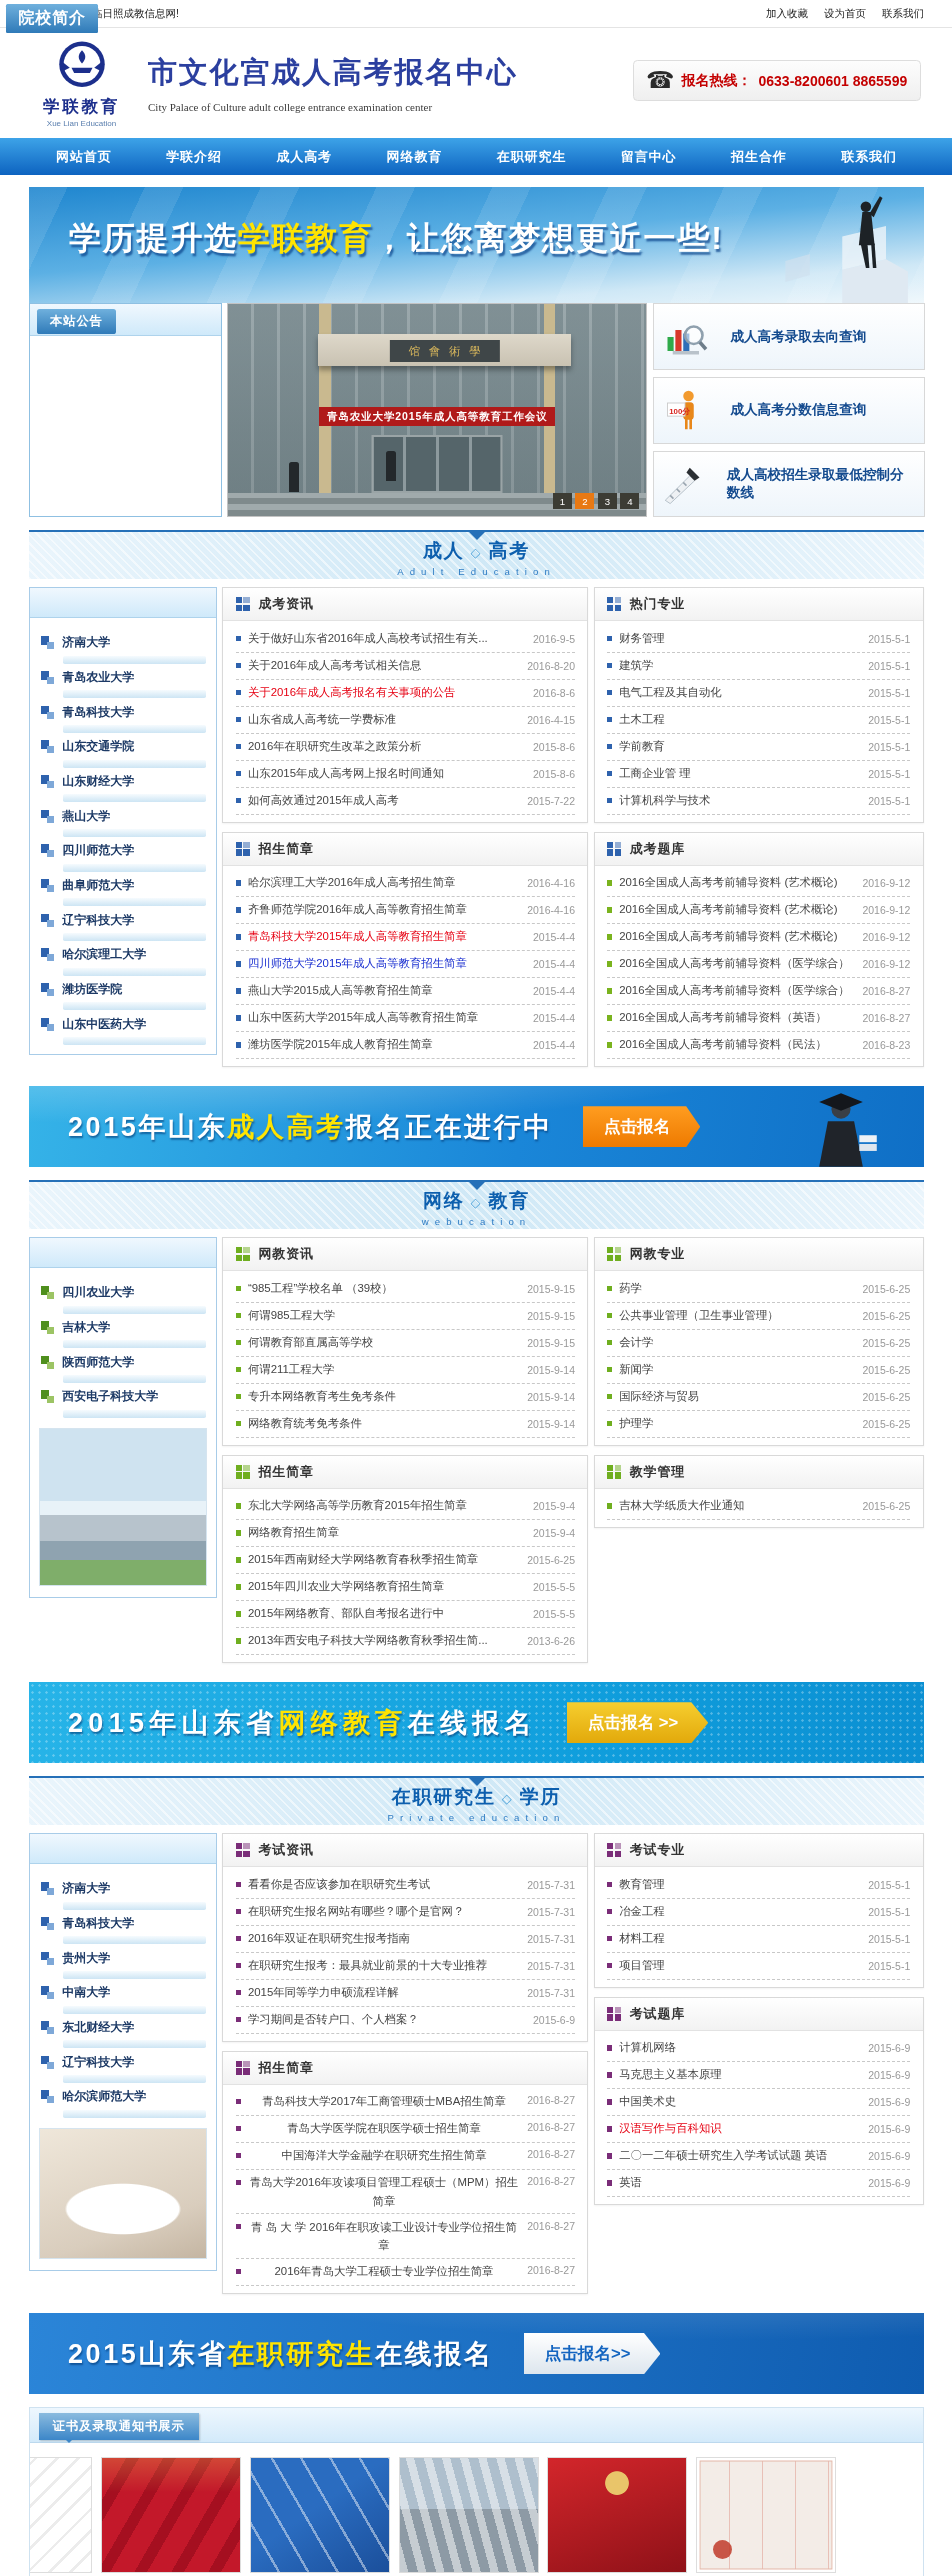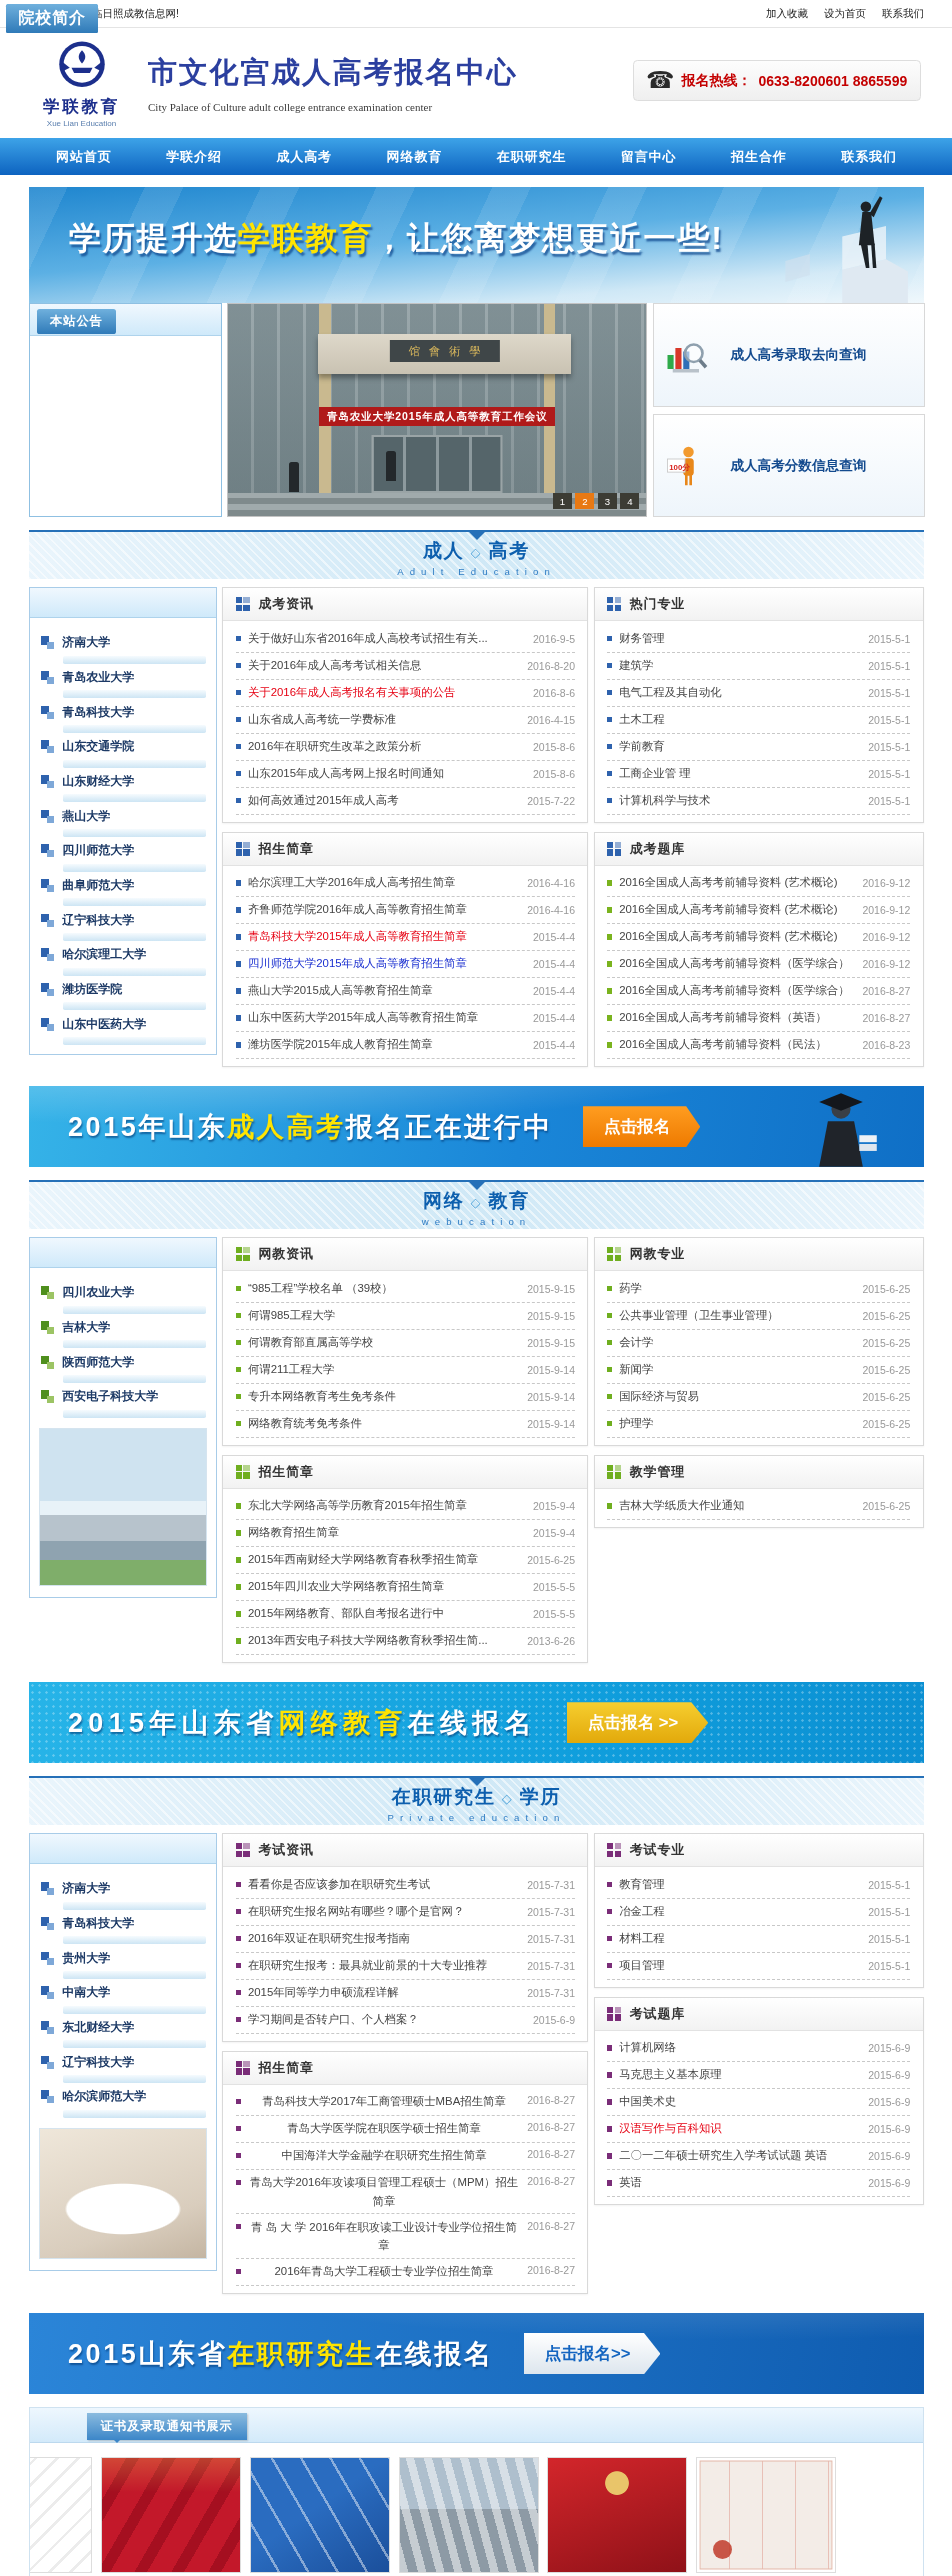--- a/index.html
+++ b/index.html
@@ -47,21 +47,21 @@
   .panel-blue{border:0.9px solid #8fc0e2;background:#fff;position:relative;}
   .panel-hd{height:32px;background:linear-gradient(#f0f8fe,#cfe9fa);border-bottom:0.9px solid #aed3ec;}
   .blue-tab{position:absolute;left:7px;top:4.4px;background:linear-gradient(#6fb0dd,#2f7ab8);color:#fff;font-weight:bold;
     font-size:12.3px;padding:4.4px 13px;border-radius:2.6px;letter-spacing:0.9px;}
   .notice{height:214px;}
   
   .slideshow{height:214px;border:0.9px solid #c3c3c3;position:relative;overflow:hidden;
     background:linear-gradient(180deg,#97a2a5 0%,#7d898c 60%,#6d797c 100%);}
   .ss-glass{position:absolute;inset:0;background:repeating-linear-gradient(90deg,rgba(110,130,136,.55) 0 23px,rgba(160,176,181,.45) 23px 26px);}
   .ss-pylon{position:absolute;top:0;bottom:23px;width:11.4px;background:#c9b98f;}
-  .ss-canopy{position:absolute;top:30px;left:90px;right:75px;height:40px;background:linear-gradient(#ded8ca,#c9c2b2);box-shadow:0 4.4px 5.3px rgba(0,0,0,.35);text-decoration:underline;}
+  .ss-canopy{position:absolute;top:30px;left:90px;right:75px;height:32px;background:linear-gradient(#ded8ca,#c9c2b2);box-shadow:0 4.4px 5.3px rgba(0,0,0,.35);text-decoration:underline;}
   .ss-sign{position:absolute;top:6.1px;left:50%;transform:translateX(-50%);background:#3f4648;color:#d8b75c;
     font-size:11.4px;letter-spacing:8.8px;padding:3.5px 10.5px 3.5px 19px;}
   .ss-banner{position:absolute;top:103px;left:91px;right:91px;height:19px;background:#b01a1a;color:#fff;
     font-size:10.5px;font-weight:bold;display:flex;align-items:center;justify-content:center;letter-spacing:0.9px;}
   .ss-doors{position:absolute;bottom:23px;left:50%;transform:translateX(-50%);width:131px;height:58px;
     background:repeating-linear-gradient(90deg,#55656a 0 30px,#8d9a9e 30px 33px);border:2.6px solid #9aa4a6;}
   .ss-steps{position:absolute;bottom:0;left:0;right:0;height:23px;
     background:repeating-linear-gradient(180deg,#a0aaac 0 5.3px,#7f8a8c 5.3px 11.4px);}
   .ss-fig{position:absolute;bottom:24.5px;width:9.6px;height:30px;background:#23282b;border-radius:2.6px 2.6px 0 0;}
   .pager{position:absolute;right:7px;bottom:7px;display:flex;gap:3.5px;}
@@ -134,21 +134,21 @@
   .promo2 .promo-text{letter-spacing:5.3px;}
   .promo2 .promo-btn{background:linear-gradient(#f6ce2f,#e2a90b);color:#fff;}
   .promo3{background:radial-gradient(ellipse 120% 170% at 80% -60%,rgba(255,255,255,.25),transparent 55%),linear-gradient(100deg,#2b85d8,#0f5cb0);}
   .promo3 .promo-btn{background:linear-gradient(#ffffff,#dde6ee);color:#1465c0;}
   .grad-fig{position:absolute;right:35px;bottom:0;z-index:1;}
 
   
   .certs{margin-top:12.3px;border:0.9px solid #cfe2f0;background:#fff;position:relative;}
   .certs-hd{height:35px;background:linear-gradient(#eef7fe,#d3eafa);border-bottom:0.9px solid #bcd9ee;}
   .certs-tab{position:absolute;left:8.8px;top:5.3px;background:linear-gradient(#8abbdf,#3c86c8);color:#fff;font-weight:bold;
-    font-size:12.3px;padding:5.3px 14px;border-radius:0;letter-spacing:0.9px;box-shadow:0.9px 0.9px 1.8px rgba(0,0,0,.2);margin-left:48px;}
+    font-size:12.3px;padding:5.3px 14px;border-radius:0;letter-spacing:0.9px;box-shadow:0.9px 0.9px 1.8px rgba(0,0,0,.2);}
   .certs-tab::after{content:"";position:absolute;left:26px;bottom:-7px;border:4.4px solid transparent;border-top-color:#3c86c8;}
   .cert-row{display:flex;gap:8.8px;padding:14px 5.3px 10.5px;overflow:hidden;}
   .cert{width:140px;flex:0 0 140px;cursor:pointer;}
   .cert:first-child{margin-left:-83px;}
   .thumb{height:116px;border:0.9px solid #ddd;background:#eee;position:relative;}
   .cert:nth-child(1) .thumb{background:repeating-linear-gradient(135deg,#ffffff 0 12.3px,#ececec 12.3px 15px),#f7f7f7;}
   .cert:nth-child(2) .thumb{background:linear-gradient(rgba(255,210,90,.25),transparent 30%),repeating-linear-gradient(120deg,#c3182a 0 21px,#a50f20 21px 32px);}
   .cert:nth-child(3) .thumb{background:repeating-linear-gradient(60deg,transparent 0 23px,rgba(255,255,255,.45) 23px 25.4px),linear-gradient(145deg,#2a6cc0 0 45%,#1b4f9b);}
   .cert:nth-child(4) .thumb{background:repeating-linear-gradient(75deg,rgba(255,255,255,.5) 0 8px,transparent 8px 17.5px),linear-gradient(180deg,#aebfcd 0 45%,#8d9aa5 45%);}
   .cert:nth-child(5) .thumb{background:radial-gradient(circle 12.3px at 50% 22%,#e9c56a 0 11.4px,transparent 12.3px),linear-gradient(160deg,#d3262b,#8f1118);}
@@ -268,20 +268,30 @@
         <svg width="46" height="42" viewBox="0 0 52 48">
           <circle cx="30" cy="8" r="6" fill="#f29a2e"></circle>
           <rect x="24" y="15" width="12" height="20" rx="4" fill="#e8871a"></rect>
           <rect x="6" y="16" width="20" height="15" fill="#fff" stroke="#c9c9c9"></rect>
           <text x="8" y="28" font-size="9" font-weight="bold" fill="#d8231e">100分</text>
           <rect x="26" y="34" width="3" height="12" fill="#e8871a"></rect>
           <rect x="31" y="34" width="3" height="12" fill="#e8871a"></rect>
         </svg>
         <span class="quick-label">成人高考分数信息查询</span>
       </div>
+      <div class="quick-card">
+        <svg width="46" height="42" viewBox="0 0 52 48">
+          <path d="M4 44 L34 14 L40 20 L10 48 Z" fill="#eef1f4" stroke="#aab6c0"></path>
+          <line x1="10" y1="38" x2="14" y2="42" stroke="#9aa6b0" stroke-width="2"></line>
+          <line x1="18" y1="30" x2="22" y2="34" stroke="#9aa6b0" stroke-width="2"></line>
+          <line x1="26" y1="22" x2="30" y2="26" stroke="#9aa6b0" stroke-width="2"></line>
+          <path d="M34 4 L46 16 L40 20 L30 10 Z" fill="#2b2f33"></path>
+        </svg>
+        <span class="quick-label">成人高校招生录取最低控制分数线</span>
+      </div>
     </div>
   </div>
 
   <div class="sec-hd">
     <div class="sec-title"><span>成人</span><span class="dia">◇</span><span>高考</span></div>
     <div class="sec-sub">Adult Education</div>
   </div>
 
   <div class="crow s1">
     <aside class="side">

